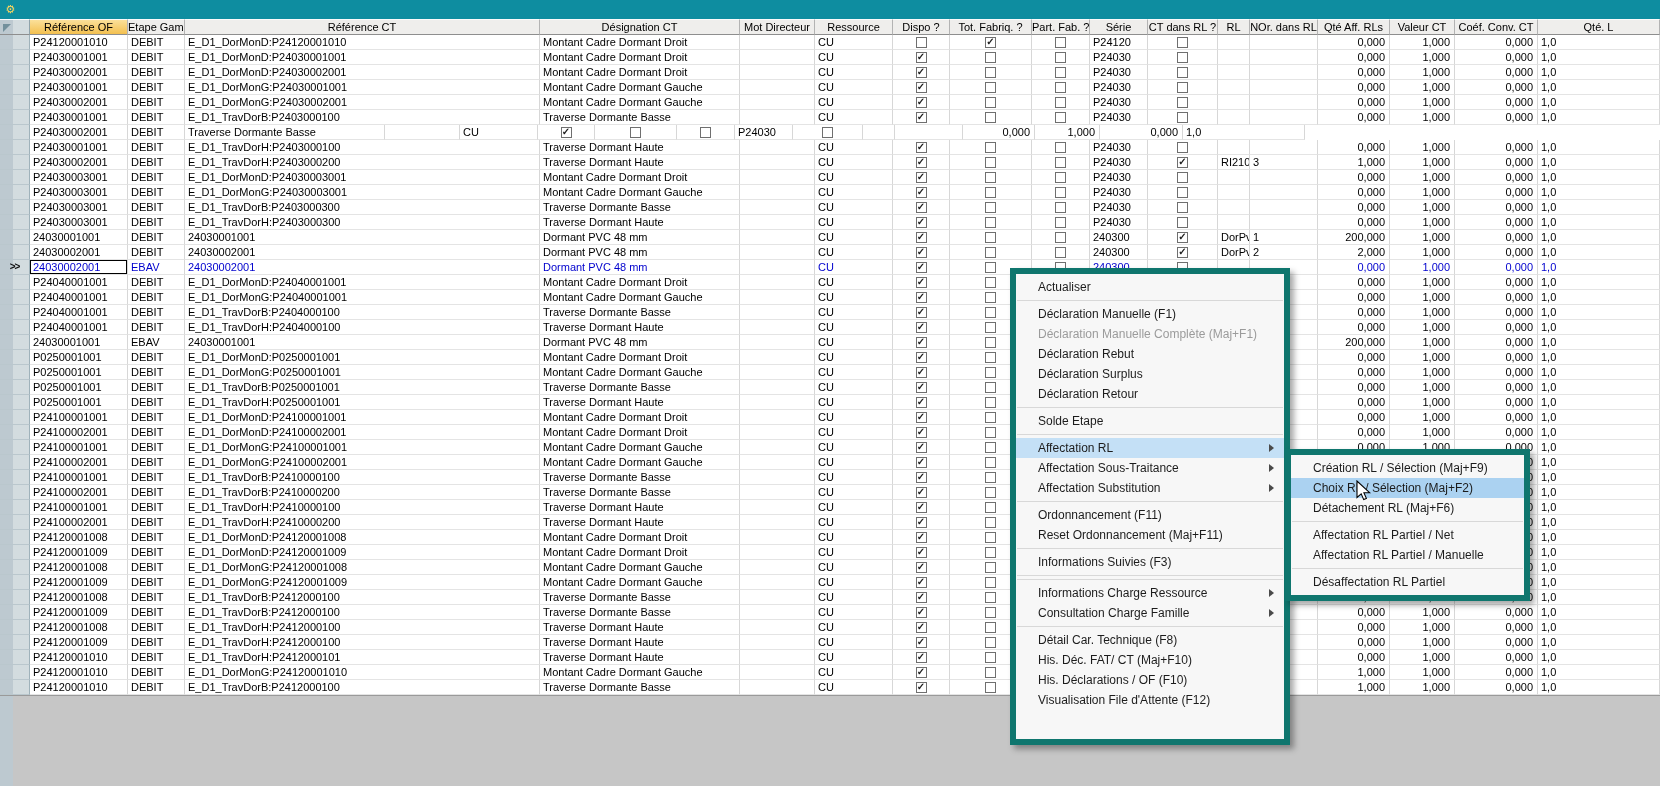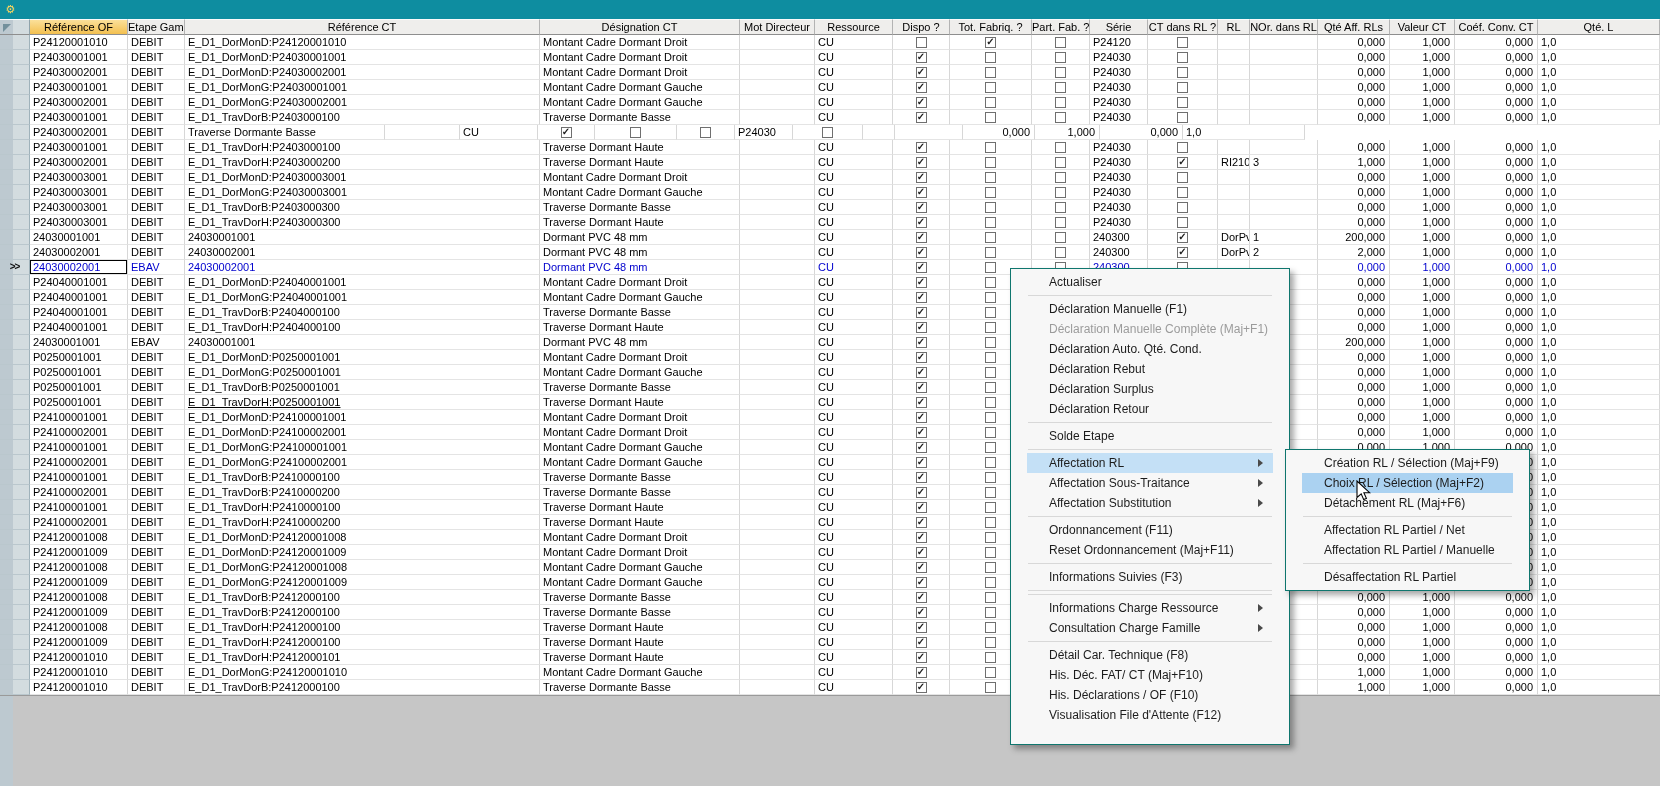--- a/index.html
+++ b/index.html
@@ -35,22 +35,22 @@
                border-right:1px solid #9fb2ba;border-bottom:1px solid #bac7cd;
                padding:0;text-align:center;font-weight:bold;font-size:10px;
                letter-spacing:-1px;color:#111;}
   .row.selected .cell:not(.gutter){color:var(--c-selected,#0000CD);}
   .row.selected .cell.focus{box-shadow:inset 0 0 0 1px #000;}
   .cb{width:11px;height:11px;border:1px solid #6f6f6f;background:#fff;box-sizing:border-box;
       display:inline-flex;align-items:center;justify-content:center;
       font-size:10px;line-height:9px;color:#1a1a1a;}
   .cb.checked::after{content:"\2713";font-weight:bold;margin-top:-1px;}
   .left-strip{position:absolute;left:0;top:695px;width:13px;height:91px;background:#bdc9d0;}
-  .context-menu,.submenu{position:absolute;background:#f7f7f7;border:1px solid #0f766e;
-        box-shadow:4px 4px 6px rgba(0,0,0,.35);padding:3px 16px;box-sizing:border-box;}
+  .context-menu,.submenu{position:absolute;background:#f7f7f7;border:6px solid #0f766e;
+        box-shadow:4px 4px 6px rgba(0,0,0,.35);padding:3px 0;box-sizing:border-box;}
   .context-menu{left:1010px;top:268px;width:280px;height:477px;overflow:hidden;z-index:10;}
   .submenu{left:1285px;top:449px;width:245px;z-index:11;}
   .menu-item{height:20px;line-height:20px;font-size:12px;padding:0 26px 0 22px;
              position:relative;color:#1c1c1c;white-space:nowrap;overflow:hidden;}
   .menu-item.disabled{color:#9b9b9b;}
   .context-menu .menu-item.highlight{background:var(--c-menu-hl,#C4E0F6);}
   .submenu .menu-item.highlight{background:var(--c-submenu-hl,#ABD2F1);}
   .menu-arrow{position:absolute;right:10px;top:6px;width:0;height:0;
               border-left:5px solid #4a4a4a;border-top:4px solid transparent;
               border-bottom:4px solid transparent;}
@@ -759,21 +759,21 @@
         <div class="cell" style="width: 68px;"></div>
         <div class="cell num" style="width: 72px;">0,000</div>
         <div class="cell num" style="width: 65px;">1,000</div>
         <div class="cell num" style="width: 83px;">0,000</div>
         <div class="cell" style="width: 122px;">1,0</div>
       </div>
       <div class="row">
         <div class="cell gutter" style="width: 30px;"></div>
         <div class="cell" style="width: 98px;">P0250001001</div>
         <div class="cell" style="width: 57px;">DEBIT</div>
-        <div class="cell" style="width: 355px; text-decoration: underline;">E_D1_TravDorH:P0250001001</div>
+        <div class="cell" style="width: 355px;">E_D1_TravDorH:P0250001001</div>
         <div class="cell" style="width: 200px;">Traverse Dormant Haute</div>
         <div class="cell" style="width: 75px;"></div>
         <div class="cell" style="width: 78px;">CU</div>
         <div class="cell center" style="width: 57px;">
           <span class="cb checked"></span>
         </div>
         <div class="cell center" style="width: 82px;">
           <span class="cb"></span>
         </div>
         <div class="cell center" style="width: 58px;">
@@ -1324,21 +1324,20 @@
       </div>
     </div>
 
   <div class="left-strip"></div>
 
   <div class="context-menu" id="context-menu">
       <div class="menu-item"><span class="menu-label">Actualiser</span></div>
       <div class="menu-sep"></div>
       <div class="menu-item"><span class="menu-label">Déclaration Manuelle (F1)</span></div>
       <div class="menu-item disabled"><span class="menu-label">Déclaration Manuelle Complète (Maj+F1)</span></div>
-      <div class="menu-item"><span class="menu-label">Déclaration Auto. Qté. Cond.</span></div>
       <div class="menu-item"><span class="menu-label">Déclaration Rebut</span></div>
       <div class="menu-item"><span class="menu-label">Déclaration Surplus</span></div>
       <div class="menu-item"><span class="menu-label">Déclaration Retour</span></div>
       <div class="menu-sep"></div>
       <div class="menu-item"><span class="menu-label">Solde Etape</span></div>
       <div class="menu-sep"></div>
       <div class="menu-item highlight"><span class="menu-label">Affectation RL</span><span class="menu-arrow"></span></div>
       <div class="menu-item"><span class="menu-label">Affectation Sous-Traitance</span><span class="menu-arrow"></span></div>
       <div class="menu-item"><span class="menu-label">Affectation Substitution</span><span class="menu-arrow"></span></div>
       <div class="menu-sep"></div>

